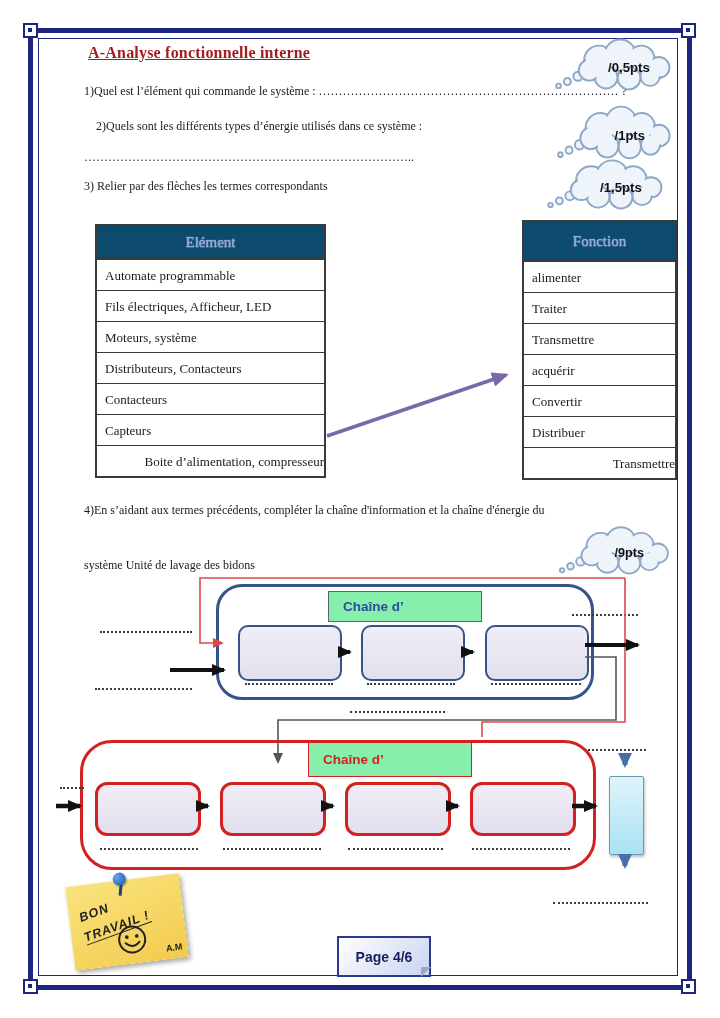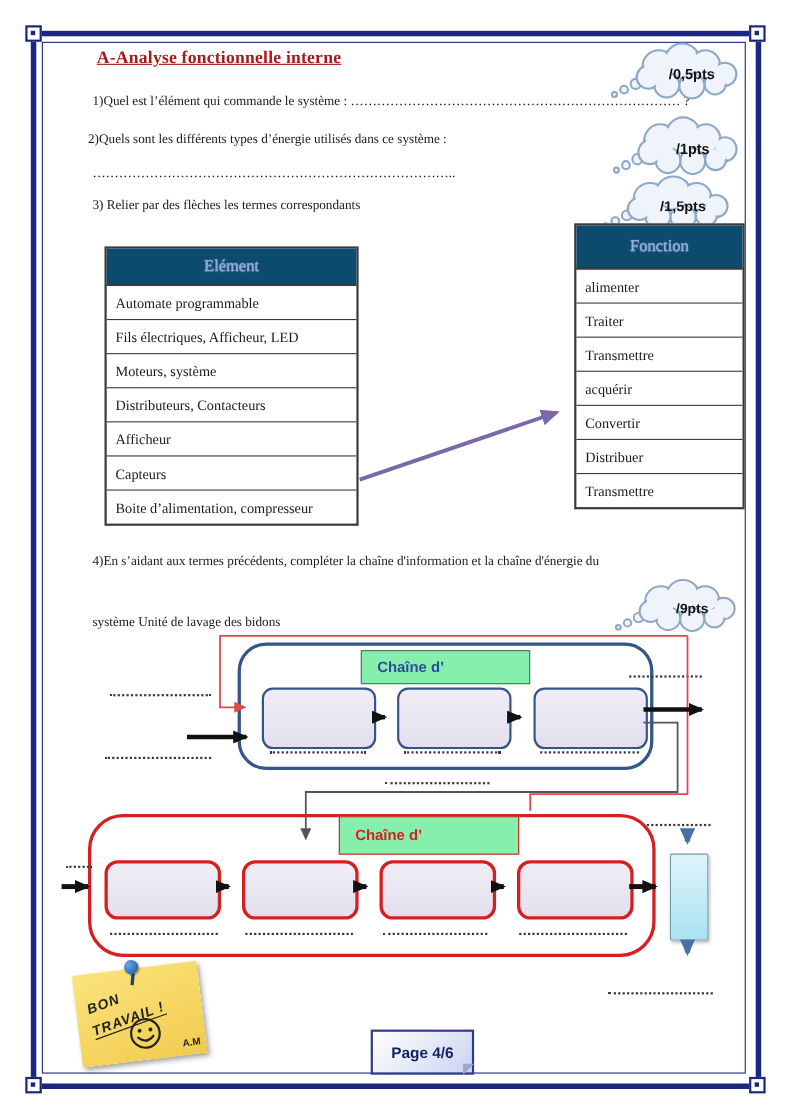--- a/index.html
+++ b/index.html
@@ -20,21 +20,21 @@
   .cloud{position:absolute;}
   .cloud svg{width:100%;height:100%;display:block;}
   .cloud text{font-family:"Liberation Sans",sans-serif;font-size:15px;font-weight:bold;fill:#111;}
   
   .tbl{position:absolute;border:2px solid #3a3a3a;background:#fff;font-size:13px;}
   .tbl-h{height:32px;line-height:32px;border-bottom:2px solid #3a3a3a;background:#0c4a6e;
          text-align:center;font-weight:normal;font-size:15px;color:#8fa9d9;
          text-shadow:0 1px 1px #5f7cb0, 0 0 1px #fff;}
   .tbl-h.tall{height:38px;line-height:38px;}
   .tbl-r{height:30px;line-height:31px;border-bottom:1.5px solid #3a3a3a;padding-left:8px;}
-  .tbl-r:last-child{border-bottom:none;}
+  .tbl-r:last-child{border-bottom:none;text-align:right;}
   
   .chain{position:absolute;border-radius:26px;background:transparent;}
   .chain.info{border:3px solid #34548a;}
   .chain.energy{border:3.5px solid #d42020;border-radius:32px;}
   .chain-label{position:absolute;background:#86efac;font-family:"Liberation Sans",sans-serif;
                font-weight:bold;font-size:13.5px;padding-left:14px;display:flex;align-items:center;}
   .chain-label.info{border:1.5px solid #5a6577;color:#2b4c9b;}
   .chain-label.energy{border:1.5px solid #d42020;color:#d42020;}
   .abox{position:absolute;background:linear-gradient(180deg,#f0edf6,#e3dfee);}
   .abox.info{border:2.5px solid #34548a;border-radius:10px;}
@@ -69,21 +69,21 @@
 
   <div class="frame-outer"></div>
   <div class="frame-inner"></div>
   <div class="corner" style="left:23px;top:23px;"></div>
   <div class="corner" style="left:681px;top:23px;"></div>
   <div class="corner" style="left:23px;top:979px;"></div>
   <div class="corner" style="left:681px;top:979px;"></div>
 
   <div class="title">A-Analyse fonctionnelle interne</div>
   <div class="q" style="left:84px;top:84px;">1)Quel est l’élément qui commande le système : ………………………………………………………………… ?</div>
-  <div class="q" style="left:80px;top:119px;text-align:right;">2)Quels sont les différents types d’énergie utilisés dans ce système :</div>
+  <div class="q" style="left:96px;top:119px;text-align:right;">2)Quels sont les différents types d’énergie utilisés dans ce système :</div>
   <div class="q" style="left:84px;top:150px;">………………………………………………………………………..</div>
   <div class="q" style="left:84px;top:179px;">3) Relier par des flèches les termes correspondants</div>
   <div class="q" style="left:84px;top:503px;">4)En s’aidant aux termes précédents, compléter la chaîne d'information et la chaîne d'énergie du</div>
   <div class="q" style="left:84px;top:558px;">système Unité de lavage des bidons</div>
 
   <div class="cloud" style="left:548px;top:36px;width:132px;height:56px;">
     <svg viewBox="0 0 150 64" preserveAspectRatio="none">
       <g fill="#eff4fb" stroke="#8fa8c8" stroke-width="2.2">
         <circle cx="12" cy="57" r="2.6"></circle>
           <circle cx="22" cy="52" r="4"></circle>
@@ -194,25 +194,25 @@
       <text x="92" y="41" text-anchor="middle">/9pts</text>
     </svg>
   </div>
 
   <div class="tbl" style="left:95px;top:224px;width:227px;">
     <div class="tbl-h">Elément</div>
     <div class="tbl-r">Automate programmable</div>
     <div class="tbl-r">Fils électriques, Afficheur, LED</div>
     <div class="tbl-r">Moteurs, système</div>
     <div class="tbl-r">Distributeurs, Contacteurs</div>
-    <div class="tbl-r">Afficheur</div>
+    <div class="tbl-r">Contacteurs</div>
     <div class="tbl-r">Capteurs</div>
     <div class="tbl-r">Boite d’alimentation, compresseur</div>
   </div>
-  <div class="tbl" style="left:522px;top:203px;width:151px;">
+  <div class="tbl" style="left:522px;top:220px;width:151px;">
     <div class="tbl-h tall">Fonction</div>
     <div class="tbl-r">alimenter</div>
     <div class="tbl-r">Traiter</div>
     <div class="tbl-r">Transmettre</div>
     <div class="tbl-r">acquérir</div>
     <div class="tbl-r">Convertir</div>
     <div class="tbl-r">Distribuer</div>
     <div class="tbl-r">Transmettre</div>
   </div>
 

